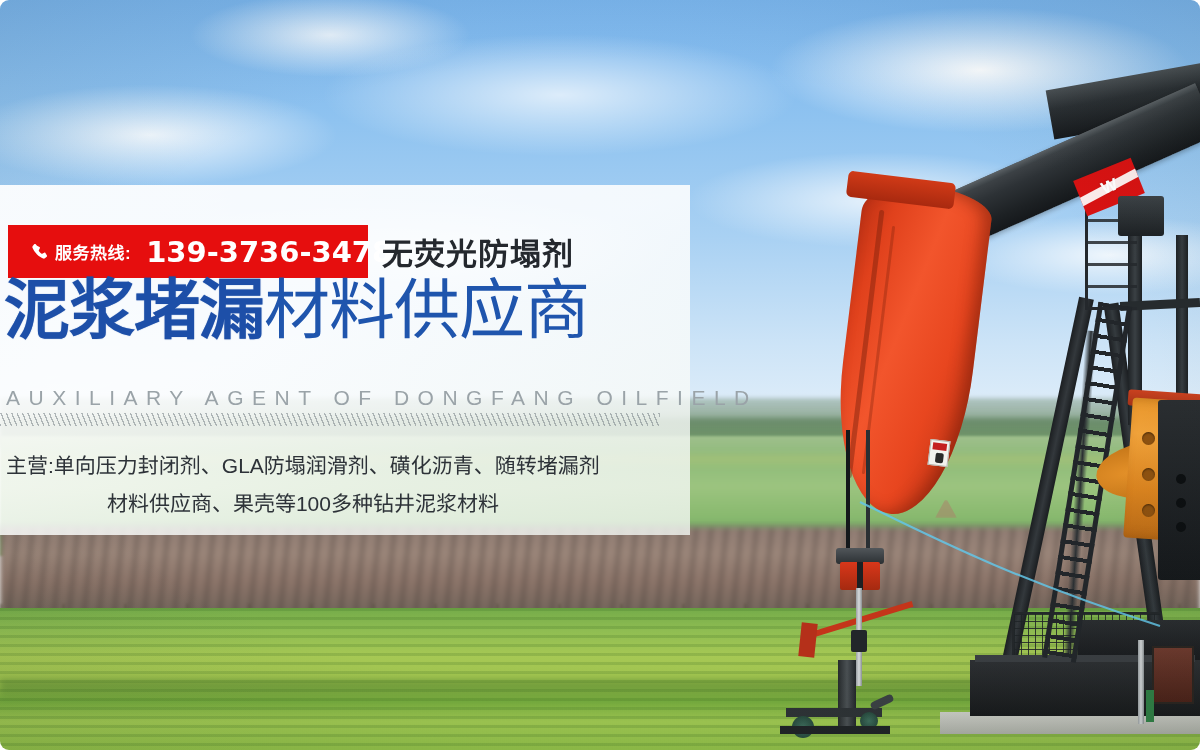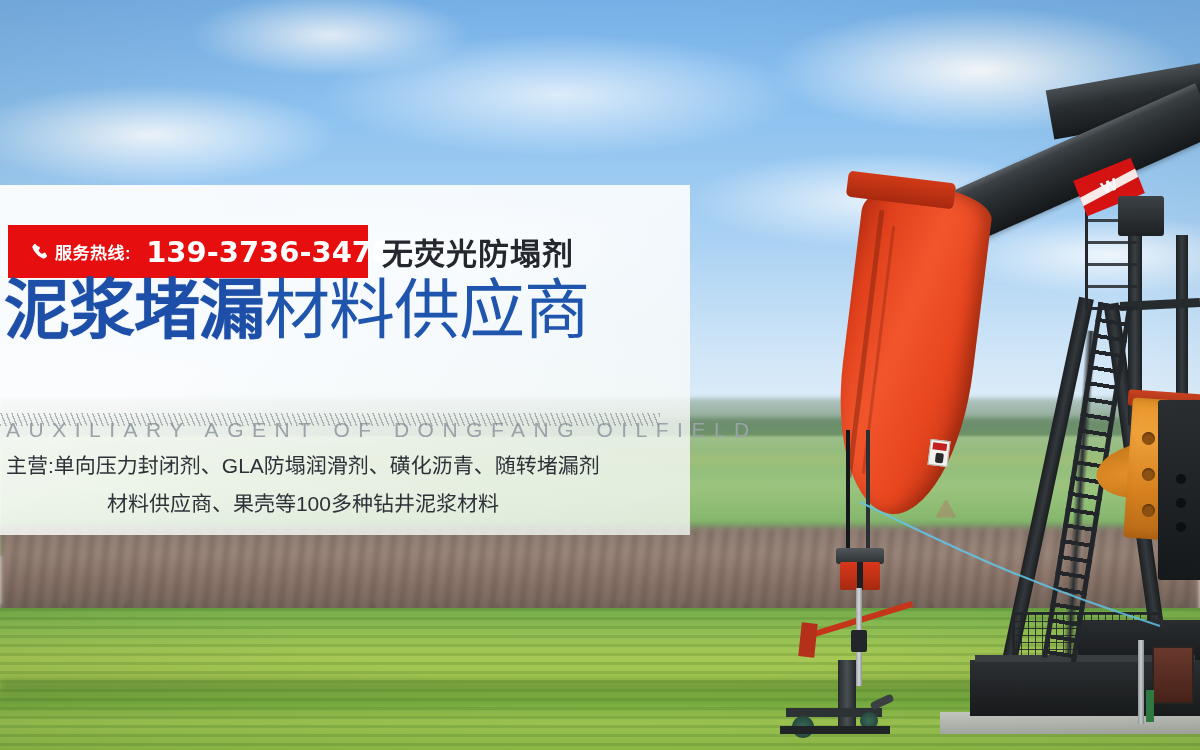--- a/index.html
+++ b/index.html
@@ -7,20 +7,21 @@
   html, body {
     width:1200px; height:750px; overflow:hidden;
     font-family:"Liberation Sans", "DejaVu Sans", sans-serif;
     background:#fff;
   }
 
   .banner {
     position:relative;
     width:1200px; height:750px;
     overflow:hidden;
+    border-radius:9px;
   }
 
   
   .scene { position:absolute; inset:0; }
 
   .sky {
     position:absolute; left:0; top:0; width:1200px; height:432px;
     background:
       radial-gradient(ellipse 300px 90px at 980px 70px, rgba(255,255,255,.95) 0%, rgba(255,255,255,0) 70%),
       radial-gradient(ellipse 260px 70px at 150px 135px, rgba(255,255,255,.85) 0%, rgba(255,255,255,0) 72%),
@@ -447,21 +448,20 @@
   }
   .headline .hl-light{
     color:#1f55ad; font-weight:normal;
   }
 
   .subline {
     position:absolute; left:6px; top:201px;
     font-size:21px; letter-spacing:8.5px;
     color:#9aa3a8; white-space:nowrap;
     font-family:"Liberation Sans", sans-serif;
-    margin-top:32px;
   }
 
   .hatch {
     position:absolute; left:0; top:228px; width:660px; height:13px;
     background:repeating-linear-gradient(68deg,
       rgba(120,130,135,.55) 0px, rgba(120,130,135,.55) 1.3px,
       rgba(255,255,255,0) 1.3px, rgba(255,255,255,0) 5px);
   }
 
   .desc {

